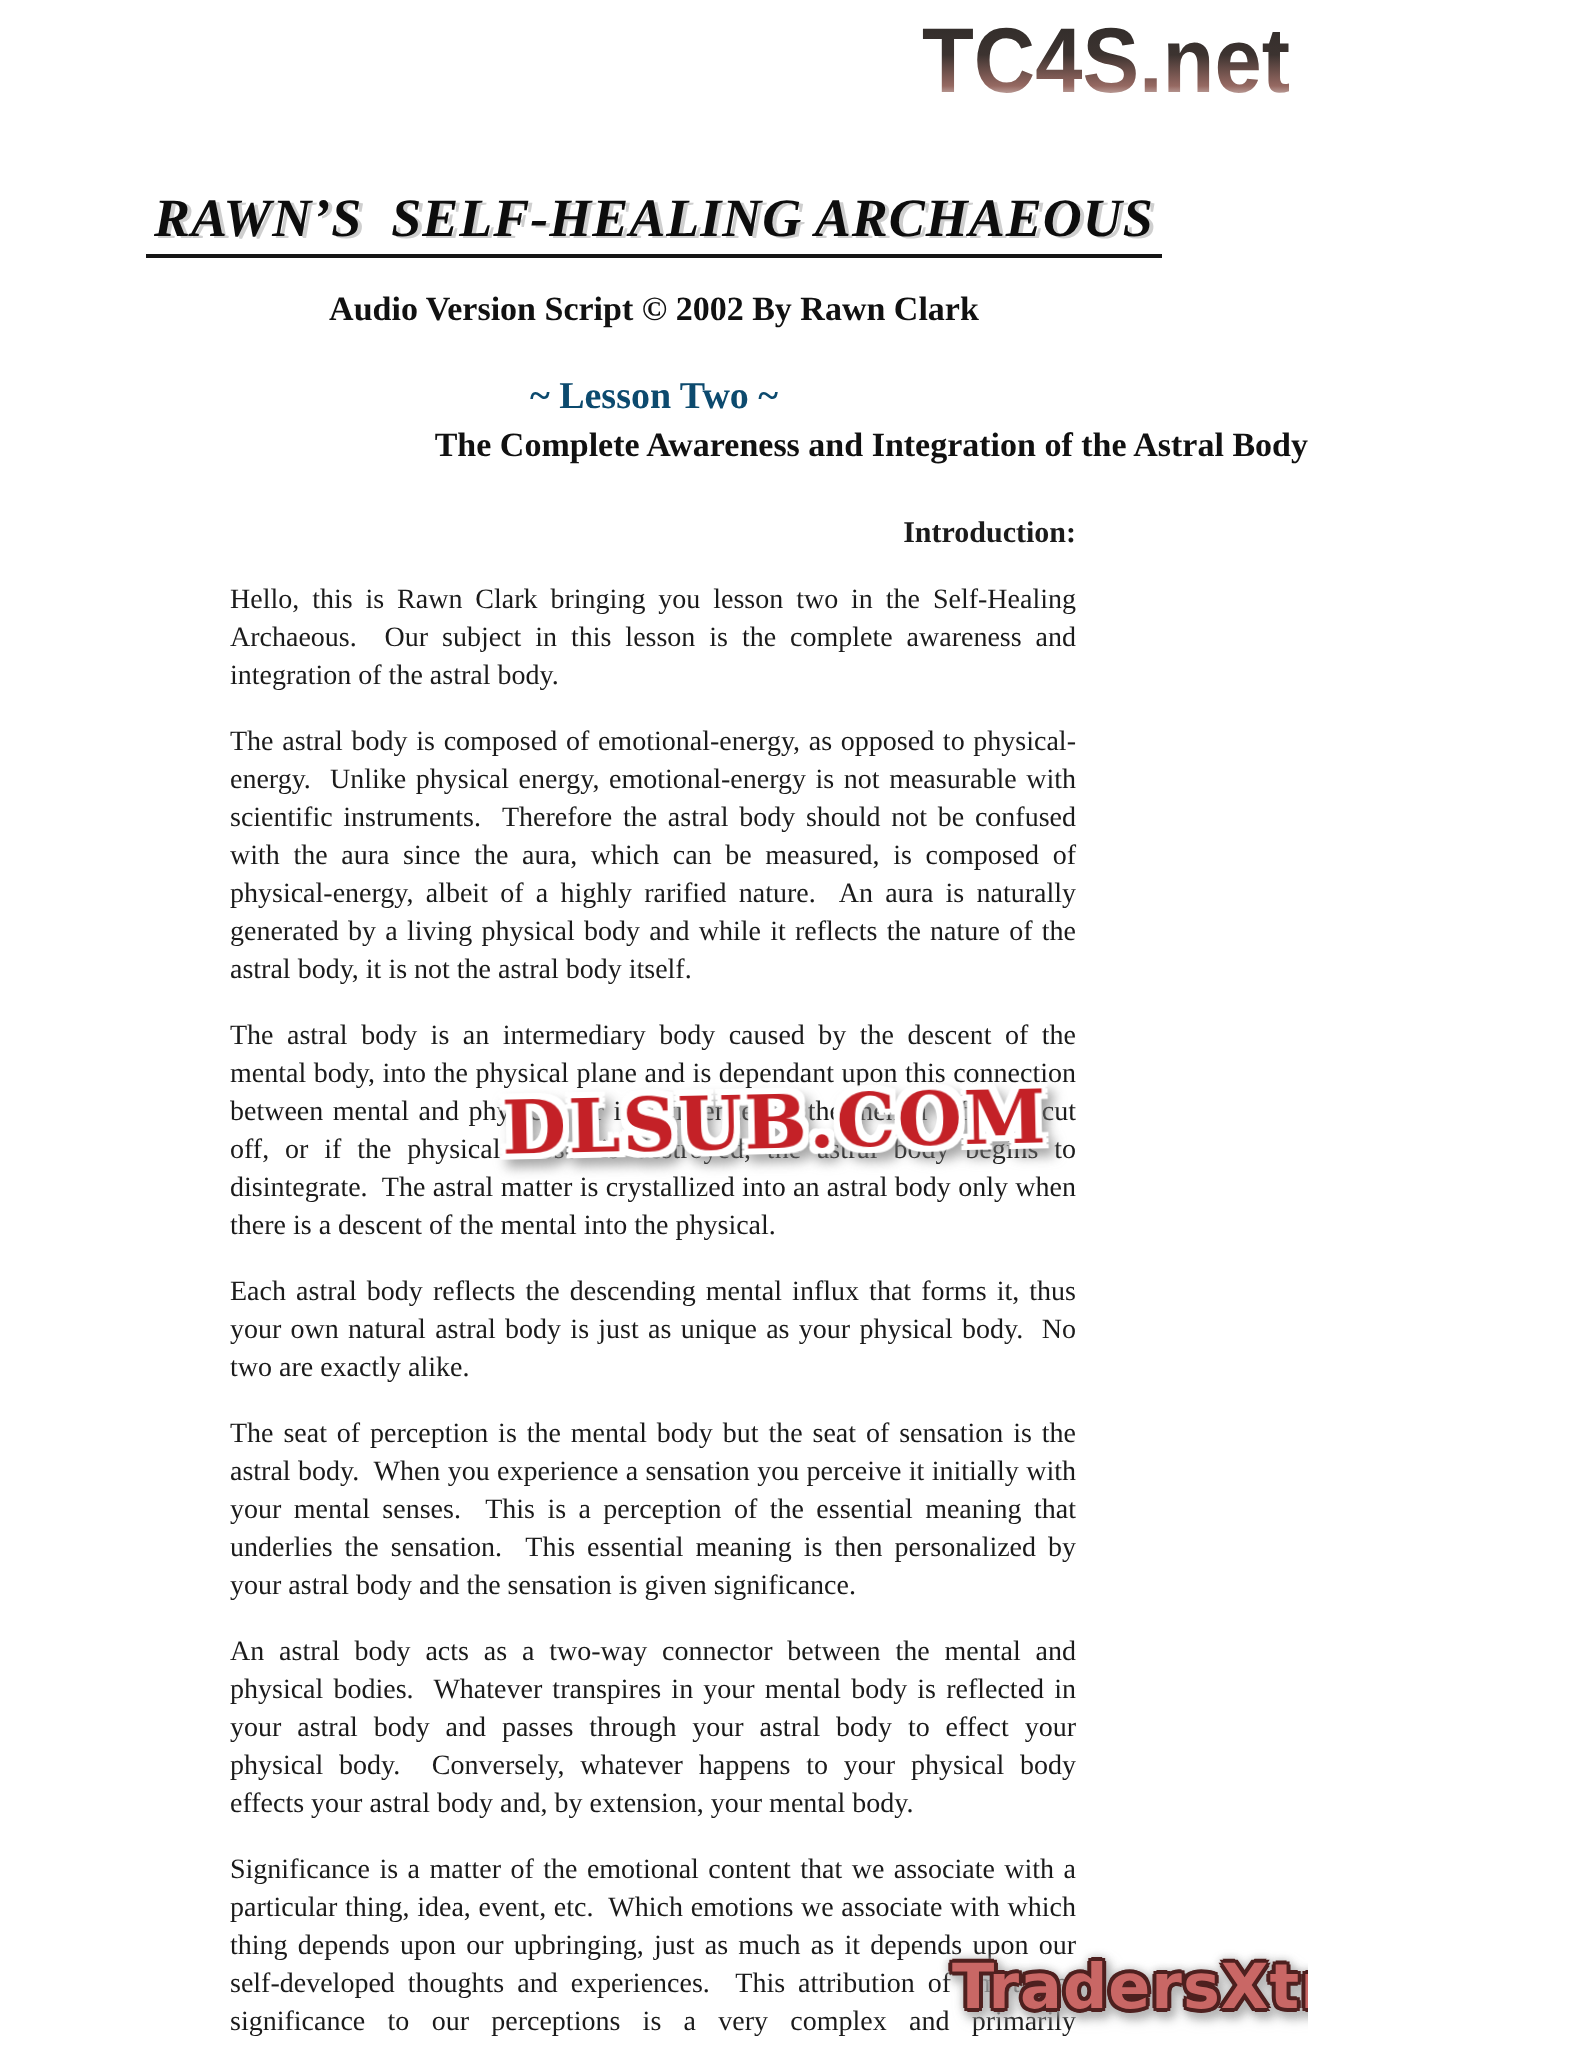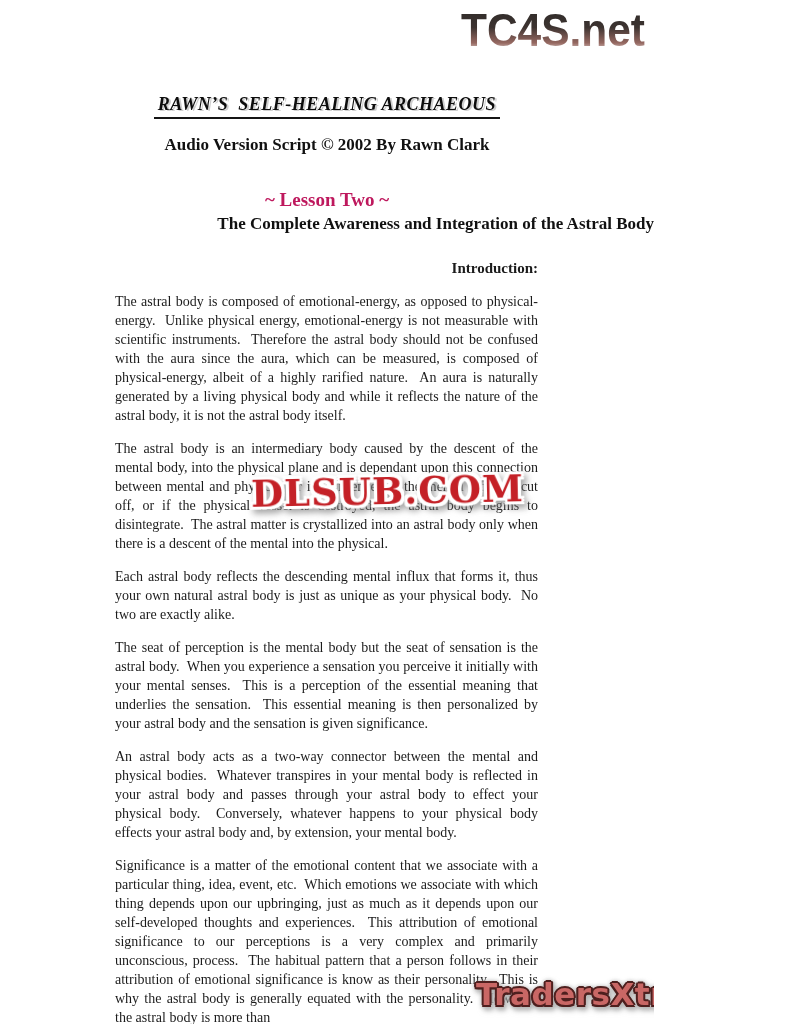--- a/index.html
+++ b/index.html
@@ -16,37 +16,37 @@
     position:absolute;top:2px;right:1px;
     width:200px;height:58px;
   }
   
   .title-wrap{
     margin:0 auto;padding-top:94px;
     text-align:center;
   }
   .doc-title{
     display:inline-block;
-    font-size:18px;font-weight:bold;font-style:italic;
+    font-size:27px;font-weight:bold;font-style:italic;
     letter-spacing:0.5px;
     color:#0d0d0d;
     border-bottom:2.5px solid #151515;
     padding:0 4px 2px 4px;
     text-shadow:2px 1px 0 rgba(160,160,160,0.5);
   }
   .doc-subtitle{
     text-align:center;
     font-size:17px;font-weight:bold;
     margin-top:16px;
     color:#111;
   }
   .lesson-heading{
     text-align:center;
     font-size:19px;font-weight:bold;
-    margin-top:34px;color:#be185d;
+    margin-top:23px;color:#0c4a6e;
   }
   .lesson-subheading{
     text-align:right;
     font-size:17px;font-weight:bold;
     margin-top:3px;color:#111;
   }
   
   .content{
     margin:25px 116px 0 115px;
     font-size:14px;line-height:19px;
@@ -119,20 +119,21 @@
     <span class="doc-title">RAWN’S&nbsp; SELF-HEALING ARCHAEOUS</span>
   </div>
   <div class="doc-subtitle">Audio Version Script © 2002 By Rawn Clark</div>
 
   <div class="lesson-heading">~ Lesson Two ~</div>
   <div class="lesson-subheading">The Complete Awareness and Integration of the Astral Body</div>
 
   <div class="content">
     <div class="section-heading">Introduction:</div>
 
+    <p>Hello, this is Rawn Clark bringing you lesson two in the Self-Healing Archaeous.&nbsp; Our subject in this lesson is the complete awareness and integration of the astral body.</p>
     <p>The astral body is composed of emotional-energy, as opposed to physical-energy.&nbsp; Unlike physical energy, emotional-energy is not measurable with scientific instruments.&nbsp; Therefore the astral body should not be confused with the aura since the aura, which can be measured, is composed of physical-energy, albeit of a highly rarified nature.&nbsp; An aura is naturally generated by a living physical body and while it reflects the nature of the astral body, it is not the astral body itself.</p>
 
     <p class="p-relative">
       <span>The astral body is an intermediary body caused by the descent of the mental body, into the physical plane and is dependant upon this connection between mental and physical for its existence.&nbsp; If the mental influx is cut off, or if the physical vessel is destroyed, the astral body begins to disintegrate.&nbsp; The astral matter is crystallized into an astral body only when there is a descent of the mental into the physical.</span>
       <span class="wm-dlsub">DLSUB.COM</span>
     </p>
 
     <p>Each astral body reflects the descending mental influx that forms it, thus your own natural astral body is just as unique as your physical body.&nbsp; No two are exactly alike.</p>
     <p>The seat of perception is the mental body but the seat of sensation is the astral body.&nbsp; When you experience a sensation you perceive it initially with your mental senses.&nbsp; This is a perception of the essential meaning that underlies the sensation.&nbsp; This essential meaning is then personalized by your astral body and the sensation is given significance.</p>
     <p>An astral body acts as a two-way connector between the mental and physical bodies.&nbsp; Whatever transpires in your mental body is reflected in your astral body and passes through your astral body to effect your physical body.&nbsp; Conversely, whatever happens to your physical body effects your astral body and, by extension, your mental body.</p>

